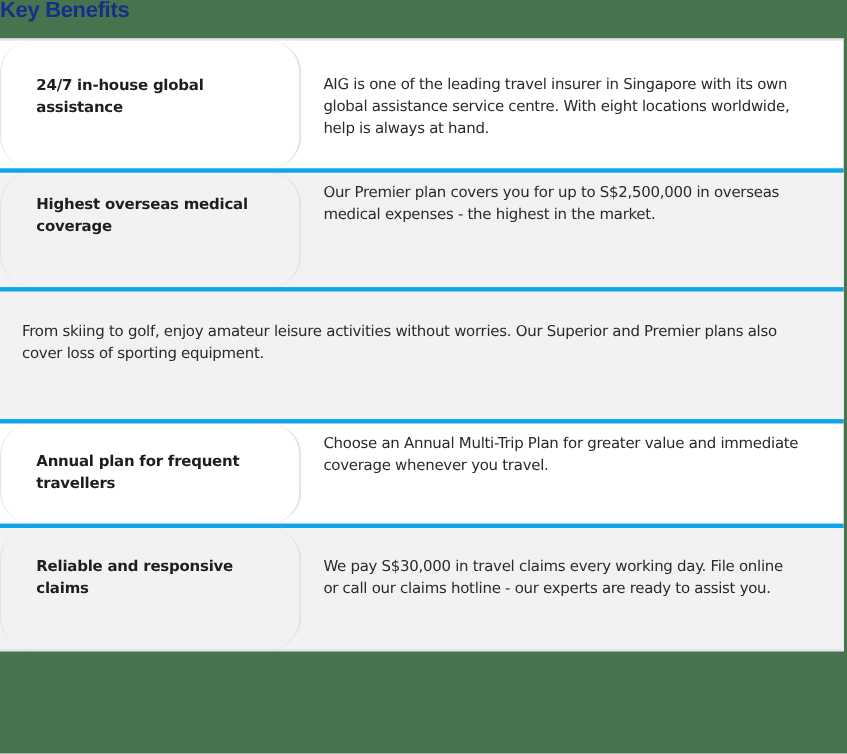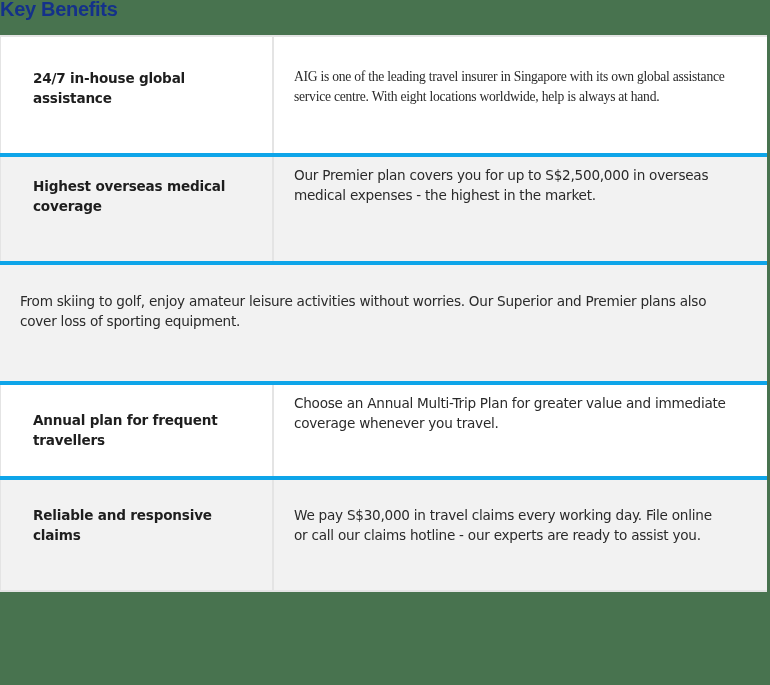--- a/index.html
+++ b/index.html
@@ -50,20 +50,21 @@
       padding-left: 32px;
       padding-right: 14px;
       border-right: 2px solid #e4e4e4;
       border-left: 1px solid #e4e4e4;
       font-family: "DejaVu Sans", sans-serif;
       font-weight: bold;
       font-size: 13.6px;
       line-height: 20px;
       color: #1e1e1e;
       letter-spacing: -0.2px;
+      border-radius: 29px;
     }
     .cell-desc {
       flex: 1;
       box-sizing: border-box;
       padding-left: 20px;
       padding-right: 40px;
       font-family: "DejaVu Sans", sans-serif;
       font-size: 13.6px;
       line-height: 20px;
       color: #2a2a2a;
@@ -77,21 +78,21 @@
 <body>
 
 <h1 class="page-title">Key Benefits</h1>
 
 <div class="table">
 
   <div class="row first" style="height:116px;">
     <div class="cell-label" style="padding-top:31px;">
       <span>24/7 in-house global assistance</span>
     </div>
-    <div class="cell-desc" style="padding-top:30px;font-family:Liberation Serif, serif;">
+    <div class="cell-desc" style="padding-top:30px;">
       <span>AIG is one of the leading travel insurer in Singapore with its own global assistance service centre. With eight locations worldwide, help is always at hand.</span>
     </div>
   </div>
 
   <div class="row alt" style="height:104px;">
     <div class="cell-label" style="padding-top:19px;">
       <span>Highest overseas medical coverage</span>
     </div>
     <div class="cell-desc" style="padding-top:8px;">
       <span>Our Premier plan covers you for up to S$2,500,000 in overseas medical expenses - the highest in the market.</span>

